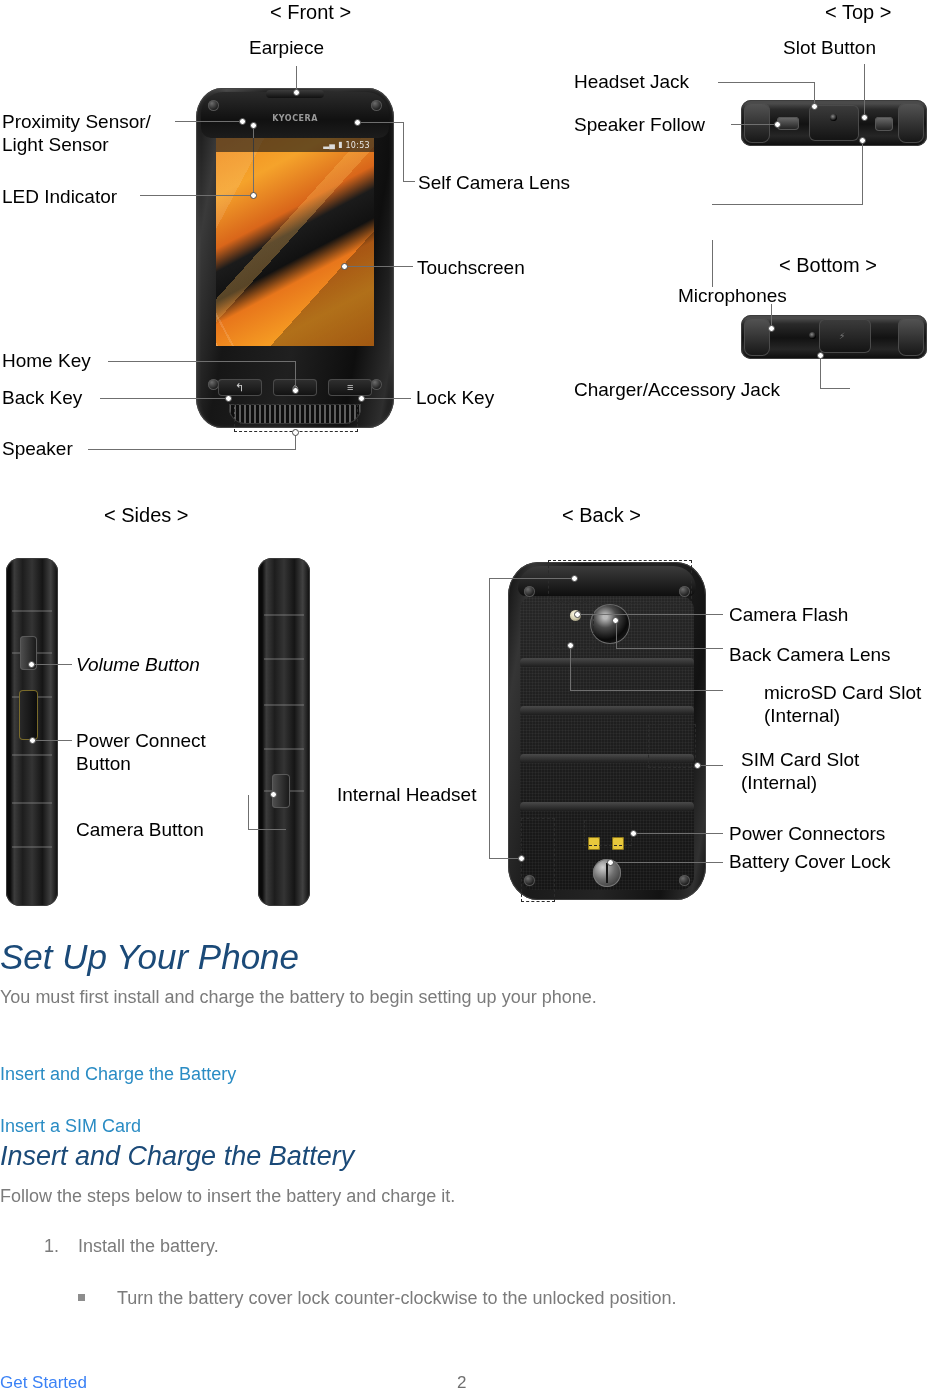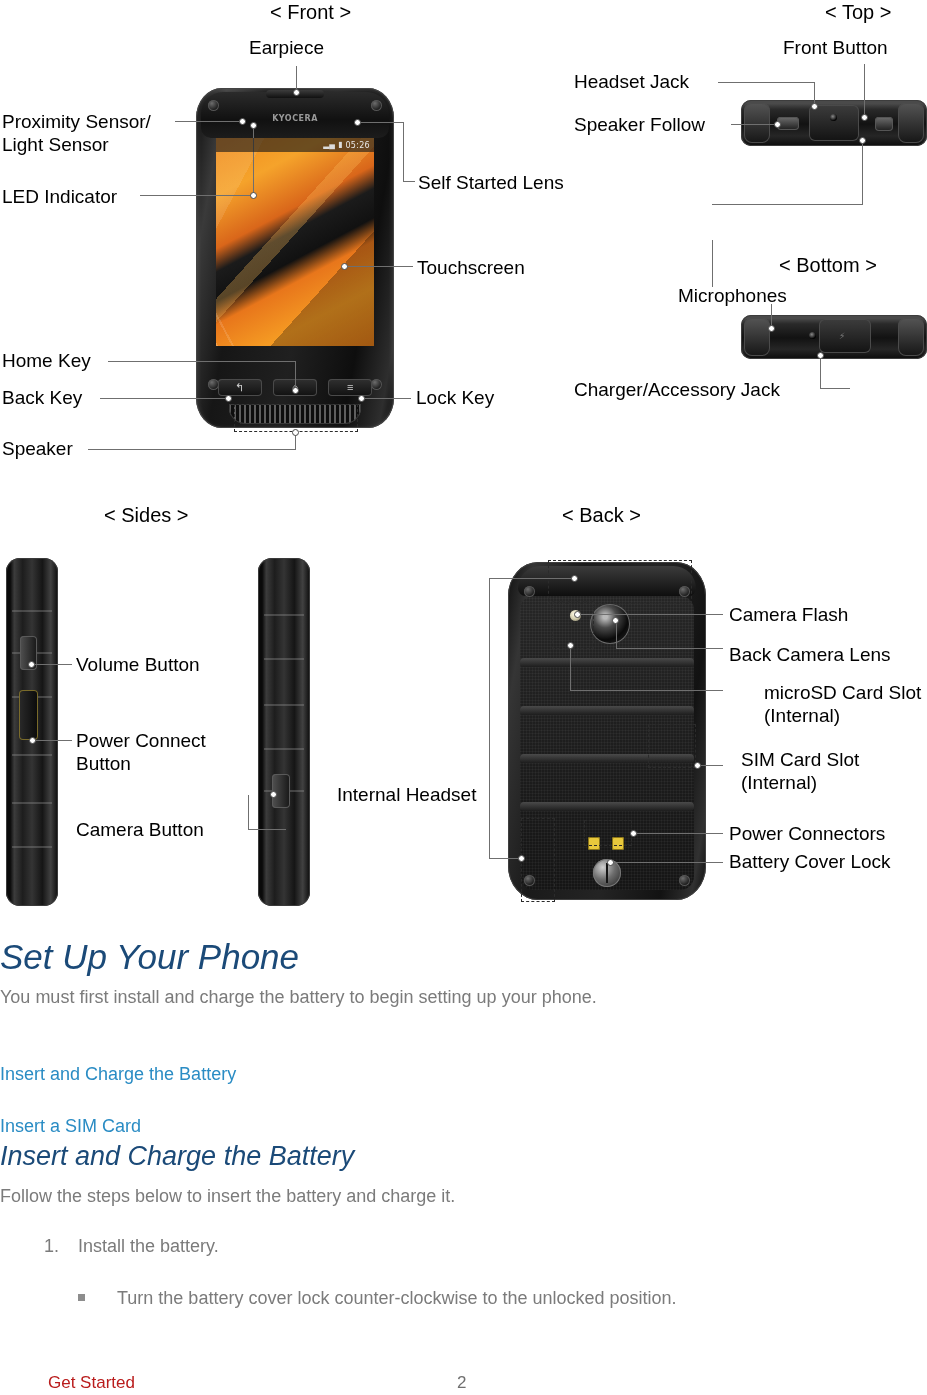--- a/index.html
+++ b/index.html
@@ -154,42 +154,42 @@
   .h2{
     position:absolute;font-style:italic;font-weight:normal;
     font-size:27px;line-height:32px;color:#1b4a78;margin:0;
     font-family:"Liberation Sans","DejaVu Sans",sans-serif;
   }
   .body-p{position:absolute;font-size:18px;line-height:23px;color:#7b7b7b;margin:0;}
   .toclink{position:absolute;font-size:18px;line-height:23px;color:#2a8cc4;margin:0;cursor:pointer;}
   .ol-item{position:absolute;font-size:18px;line-height:23px;color:#7b7b7b;}
   .ol-num{position:absolute;font-size:18px;line-height:23px;color:#7b7b7b;}
   .bullet-sq{position:absolute;width:7px;height:7px;background:#8d8d8d;}
-  .footer-l{position:absolute;font-size:17px;line-height:22px;color:#b91c1c;padding-left:48px;}
+  .footer-l{position:absolute;font-size:17px;line-height:22px;color:#3b82f6;}
   .footer-c{position:absolute;font-size:17px;line-height:22px;color:#6f6f6f;}
 </style>
 </head>
 <body>
 
 <div class="viewtitle" style="left:270px;top:0px;">&lt; Front &gt;</div>
 
 <div class="phone-front" style="left:196px;top:88px;width:198px;height:340px;">
   <div class="bezel-top"></div>
   <div class="earpiece-slot"></div>
   <div class="kyocera">KYOCERA</div>
   <div class="screw" style="left:12px;top:12px;"></div>
   <div class="screw" style="right:12px;top:12px;"></div>
   <div class="screw" style="left:12px;bottom:38px;"></div>
   <div class="screw" style="right:12px;bottom:38px;"></div>
 
   <div class="screen">
     <div class="statusbar">
       <span class="sb-ico">▂▄</span>
       <span class="sb-ico">▮</span>
-      <span class="sb-time">05:26</span>
+      <span class="sb-time">10:53</span>
     </div>
   </div>
 
   <div class="navbar">
     <div class="navkey">
         <span>↰</span>
       </div>
     <div class="navkey">
         <span>⌂</span>
       </div>
@@ -213,21 +213,21 @@
 <div class="leader h" style="left:140px;top:195px;width:114px;"></div>
 <div class="leader v" style="left:253px;top:125px;height:71px;"></div>
 <div class="dot" style="left:250px;top:122px;"></div>
 <div class="dot" style="left:250px;top:192px;"></div>
 <div class="lbl" style="left:2px;top:185px;">LED Indicator</div>
 
 <div class="leader h" style="left:357px;top:122px;width:47px;"></div>
 <div class="leader v" style="left:403px;top:122px;height:59px;"></div>
 <div class="leader h" style="left:403px;top:181px;width:12px;"></div>
 <div class="dot" style="left:354px;top:119px;"></div>
-<div class="lbl" style="left:418px;top:171px;">Self Started Lens</div>
+<div class="lbl" style="left:418px;top:171px;">Self Camera Lens</div>
 
 <div class="leader h" style="left:345px;top:266px;width:68px;"></div>
 <div class="dot" style="left:341px;top:263px;"></div>
 <div class="lbl" style="left:417px;top:256px;">Touchscreen</div>
 
 <div class="leader h" style="left:108px;top:361px;width:188px;"></div>
 <div class="leader v" style="left:295px;top:361px;height:29px;"></div>
 <div class="dot" style="left:292px;top:387px;"></div>
 <div class="lbl" style="left:2px;top:349px;">Home Key</div>
 
@@ -250,21 +250,21 @@
   <div class="edge-cap" style="left:3px;"></div>
   <div class="edge-cap" style="right:3px;"></div>
   <div class="edge-plate" style="left:68px;top:5px;width:50px;height:36px;"></div>
   <div class="tiny-hole" style="left:89px;top:14px;"></div>
   <div class="edge-btn" style="left:36px;top:17px;width:22px;height:13px;"></div>
   <div class="edge-btn" style="left:134px;top:17px;width:18px;height:14px;"></div>
 </div>
 
 <div class="leader v" style="left:864px;top:64px;height:53px;"></div>
 <div class="dot" style="left:861px;top:114px;"></div>
-<div class="lbl" style="left:783px;top:36px;">Front Button</div>
+<div class="lbl" style="left:783px;top:36px;">Slot Button</div>
 
 <div class="leader h" style="left:718px;top:82px;width:97px;"></div>
 <div class="leader v" style="left:814px;top:82px;height:24px;"></div>
 <div class="dot" style="left:811px;top:103px;"></div>
 <div class="lbl" style="left:574px;top:70px;">Headset Jack</div>
 
 <div class="leader h" style="left:731px;top:124px;width:46px;"></div>
 <div class="dot" style="left:774px;top:121px;"></div>
 <div class="lbl" style="left:574px;top:113px;">Speaker Follow</div>
 
@@ -309,21 +309,21 @@
   <div class="side-rib" style="top:56px;"></div>
   <div class="side-rib" style="top:100px;"></div>
   <div class="side-rib" style="top:146px;"></div>
   <div class="side-rib" style="top:190px;"></div>
   <div class="side-rib" style="top:232px;"></div>
   <div class="side-btn" style="left:14px;top:216px;width:18px;height:34px;"></div>
 </div>
 
 <div class="leader h" style="left:32px;top:664px;width:40px;"></div>
 <div class="dot" style="left:28px;top:661px;"></div>
-<div class="lbl" style="left:76px;top:653px;">Volume Button</div>
+<div class="lbl" style="left:76px;top:653px;font-style:italic;">Volume Button</div>
 
 <div class="leader h" style="left:33px;top:740px;width:39px;"></div>
 <div class="dot" style="left:29px;top:737px;"></div>
 <div class="lbl" style="left:76px;top:729px;">Power Connect
 Button</div>
 
 <div class="leader h" style="left:248px;top:829px;width:38px;"></div>
 <div class="leader v" style="left:248px;top:795px;height:35px;"></div>
 <div class="dot" style="left:270px;top:791px;"></div>
 <div class="lbl" style="left:76px;top:818px;">Camera Button</div>

